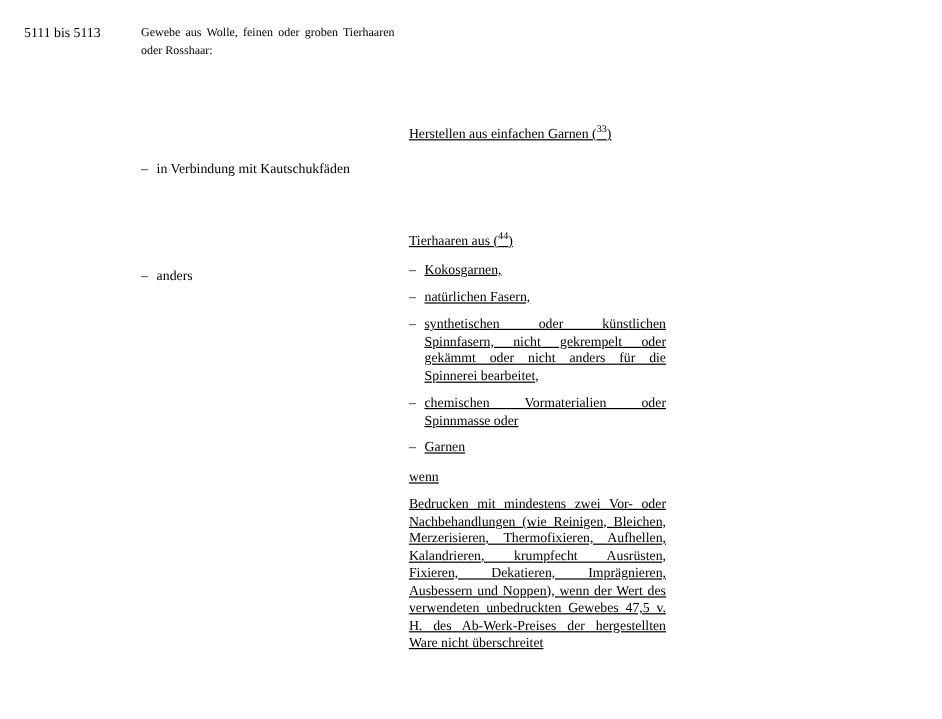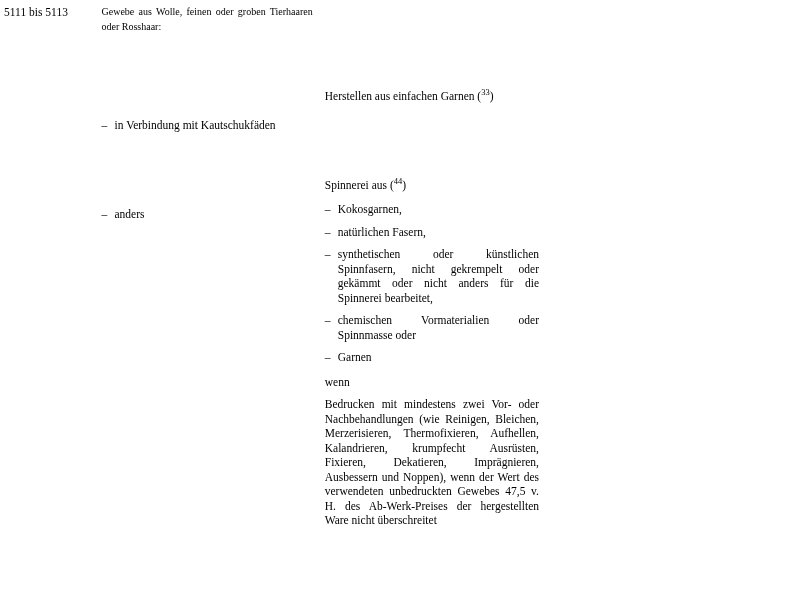--- a/index.html
+++ b/index.html
@@ -16,39 +16,40 @@
   }
   .page {
     position: relative;
     width: 785px;
     height: 599px;
   }
   table.tariff-table {
     border-collapse: collapse;
     table-layout: fixed;
     width: 545px;
-    margin: 0;
+    margin: 16px;
   }
   table.tariff-table td {
     vertical-align: top;
     padding: 0;
     border: 0;
   }
   
   .col-code {
     width: 95px;
   }
   .col-desc {
     width: 222px;
     border-left: 1px solid #000;
     border-right: 1px solid #000;
   }
   .col-rule {
     width: 225px;
     border-right: 1px solid #000;
+    text-decoration: underline;
   }
   .cell-inner {
     padding: 5px 6px 0 6px;
     font-size: 11.5px;
     line-height: 14px;
   }
   .code-text {
     font-size: 11.5px;
     line-height: 14px;
     padding: 5px 4px 0 4px;
@@ -133,21 +134,21 @@
       </td>
 
       <td class="col-rule">
         <div class="cell-inner">
           <div class="spacer-lg"></div>
 
           <div class="para nojust"><span>Herstellen aus einfachen Garnen (</span><sup>33</sup><span>)</span></div>
 
           <div class="spacer-md"></div>
 
-          <div class="para nojust"><span>Spinnerei aus (</span><sup>44</sup><span>)</span></div>
+          <div class="para nojust"><span>Tierhaaren aus (</span><sup>44</sup><span>)</span></div>
 
           <div class="gap-10"></div>
 
           <div class="dash-item">
             <span class="dash">–</span>
             <span class="body">Kokosgarnen,</span>
           </div>
 
           <div class="gap-8"></div>
 

